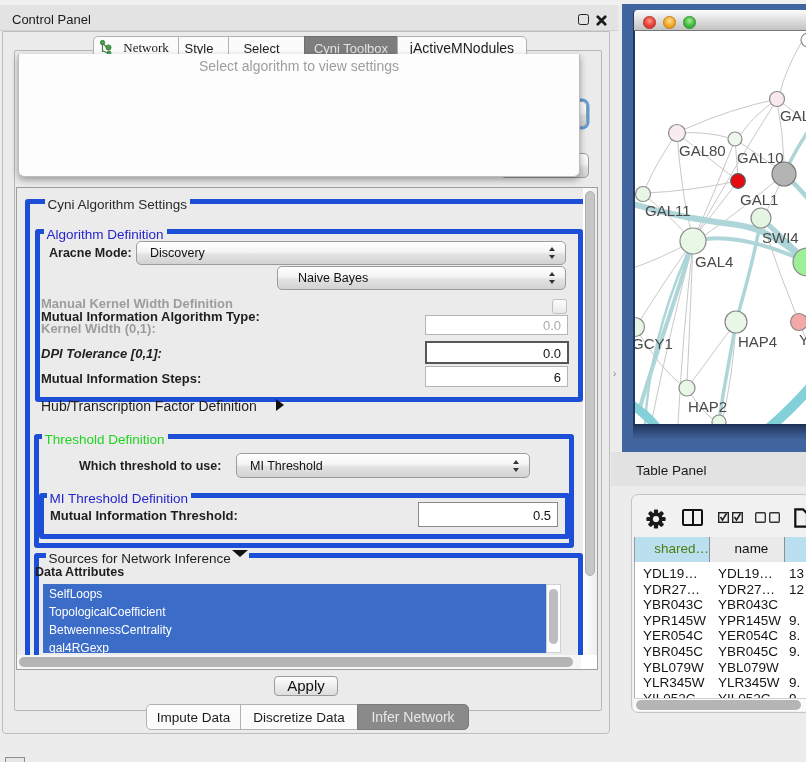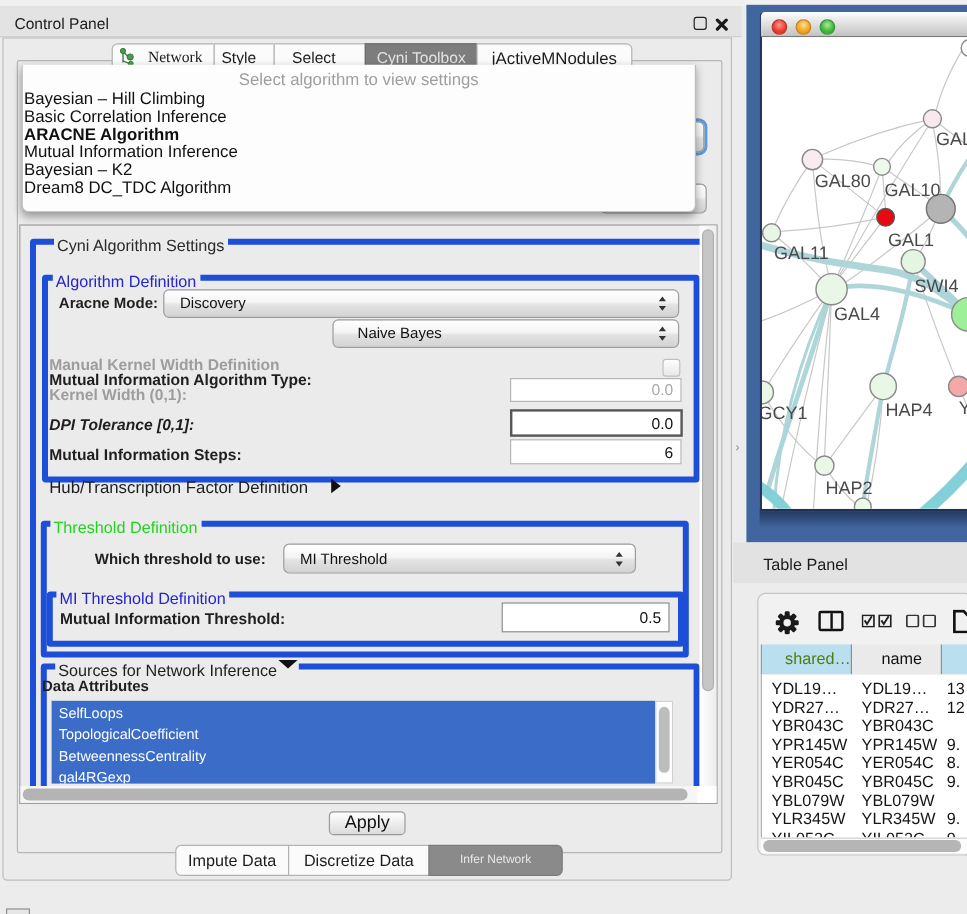--- a/index.html
+++ b/index.html
@@ -148,28 +148,27 @@
   <div style="text-align:center;font-size:15px;color:#111;margin-top:0px;">Apply</div>
 </div>
 
 <div class="abs" style="left:146px;top:704px;width:323px;height:26px;font-size:13.5px;">
   <div class="tab" style="left:0;width:95px;border-radius:5px 0 0 5px;font-size:13.5px;">
       <span>Impute Data</span>
     </div>
   <div class="tab" style="left:94px;width:118px;font-size:13.5px;">
       <span>Discretize Data</span>
     </div>
-  <div class="tab" style="left:211px;width:112px;background:#8a8a8a;color:#e8e8e8;border-color:#7b7b7b;border-radius:0 5px 5px 0;font-size:10px;">
+  <div class="tab" style="left:211px;width:112px;background:#8a8a8a;color:#e8e8e8;border-color:#7b7b7b;border-radius:0 5px 5px 0;font-size:14px;">
       <span>Infer Network</span>
     </div>
 </div>
 
 <div class="abs" style="left:18px;top:54px;width:562px;height:123px;background:#fdfdfd;border:1px solid #bdbdbd;border-top:none;border-radius:0 0 6px 6px;box-shadow:0 3px 7px rgba(0,0,0,0.35);box-sizing:border-box;">
   <div style="text-align:center;font-size:14px;color:#9e9e9e;margin-top:4px;">Select algorithm to view settings</div>
-  <div style="font-size:14px;color:#101010;margin-left:1px;line-height:14.8px;margin-top:1px;white-space:nowrap;">Bayesian – Hill Climbing<br>Basic Correlation Inference<br><b>ARACNE Algorithm</b><br>Mutual Information Inference<br>Bayesian – K2<br>Dream8 DC_TDC Algorithm</div>
 </div>
 
 <div class="abs" style="left:613px;top:368px;font-size:10px;color:#8a8a8a;">›</div>
 
 <div class="abs" style="left:5px;top:757px;width:18px;height:14px;border:1.5px solid #8f8f8f;background:#e6e6e6;"></div>
 
 <div class="abs" style="left:622px;top:4px;width:184px;height:448px;background:#41659e;"></div>
 
 <div class="abs" style="left:633px;top:10px;width:173px;height:416px;background:#fff;border-left:2px solid #26355b;border-bottom:2px solid #1f3156;border-top:1px solid #8a8a8a;border-radius:4px 0 0 0;box-sizing:border-box;"></div>
 <div class="abs" style="left:634px;top:10px;width:172px;height:21px;background:linear-gradient(#fdfdfd,#c2c2c2);border-bottom:1px solid #787878;border-radius:4px 0 0 0;box-sizing:border-box;"></div>

